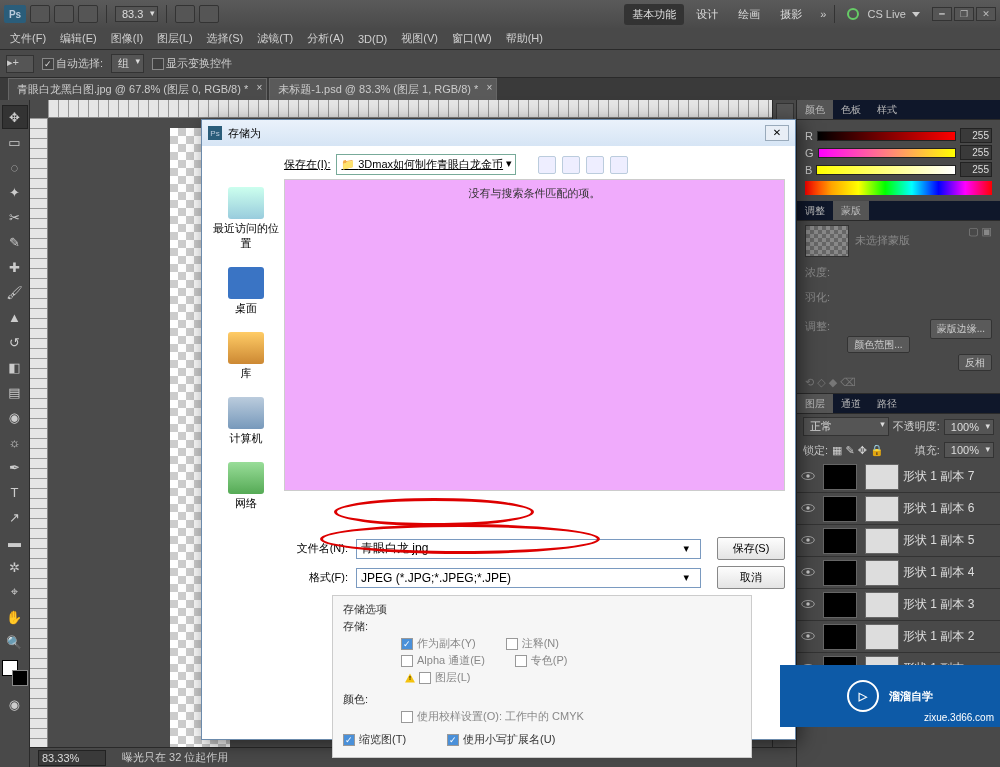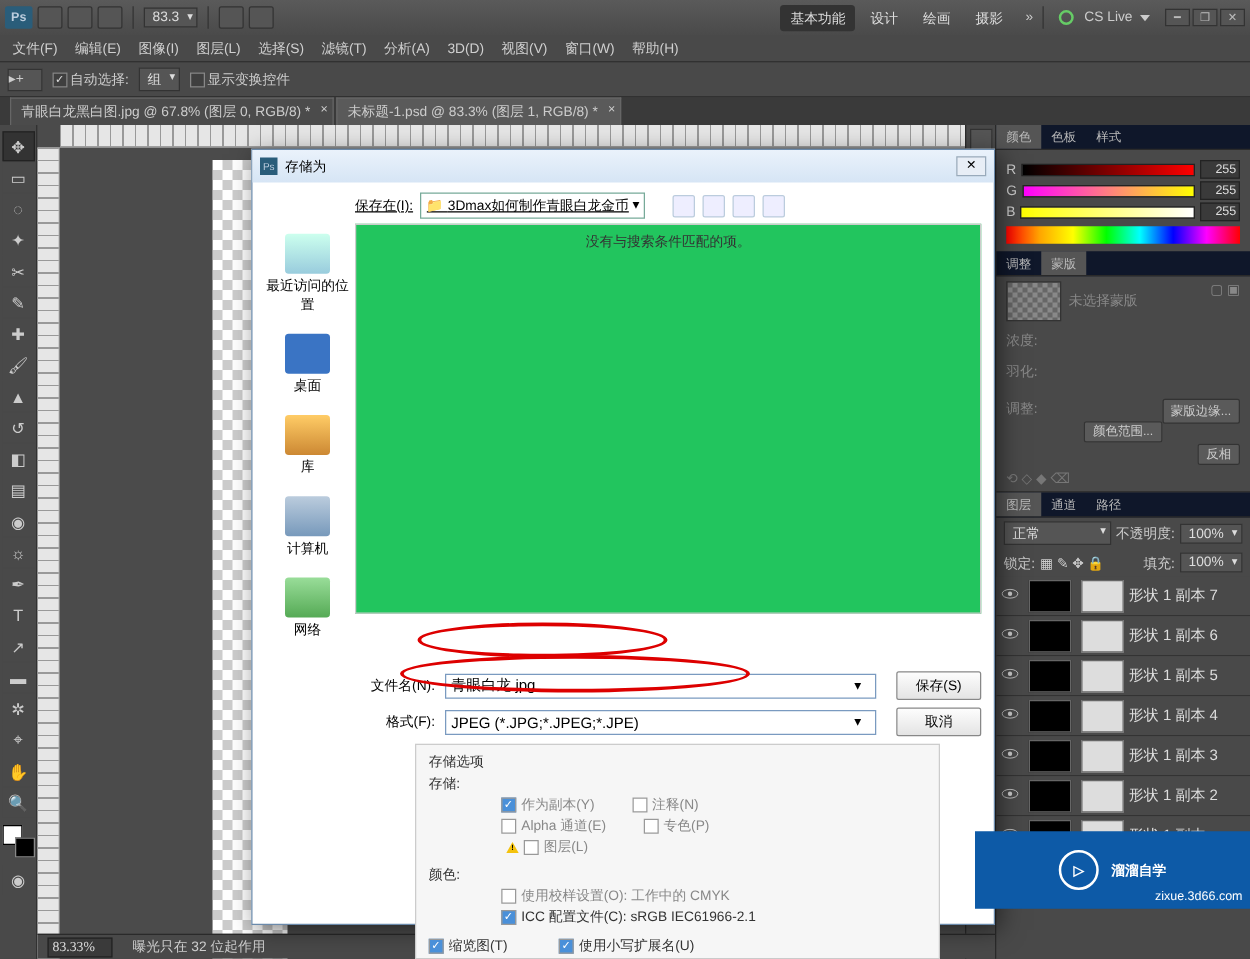--- a/index.html
+++ b/index.html
@@ -50,34 +50,34 @@
   .layer-panel{flex:1;display:flex;flex-direction:column;border-top:1px solid #2a2a2a;}
   .layer-ctrl{display:flex;align-items:center;gap:4px;padding:3px 6px;font-size:10px;}
   .layer-list{flex:1;overflow:hidden;}
   .layer-row{display:flex;align-items:center;height:32px;border-bottom:1px solid #333;background:#494949;}
   .eye{width:22px;text-align:center;}
   .eye svg{width:14px;height:10px;}
   .ly-thumb{width:34px;height:26px;background:#000;border:1px solid #666;margin:0 4px;}
   .ly-thumb.vec{background:#ddd;}
   .ly-name{flex:1;font-size:12px;color:#ddd;}
   .statusbar{position:absolute;left:30px;right:204px;bottom:0;height:20px;background:#494949;border-top:1px solid #2a2a2a;display:flex;align-items:center;padding:0 8px;font-size:10px;gap:16px;}
-  .num-input{width:52px;background:#3a3a3a;border:1px solid #222;color:#ddd;padding:1px 3px;font-family:Liberation Serif, serif;}
+  .num-input{width:68px;background:#3a3a3a;border:1px solid #222;color:#ddd;padding:1px 3px;}
   
   .dialog{position:absolute;left:201px;top:119px;width:595px;height:621px;background:#fff;border:1px solid #6b8aab;box-shadow:4px 4px 18px rgba(0,0,0,.5);color:#000;}
   .dlg-title{height:26px;background:linear-gradient(#eaf2fb,#d6e5f5);display:flex;align-items:center;padding:0 6px;font-size:12px;gap:6px;}
   .dlg-title .spacer{flex:1;}
   .dlg-close{width:24px;height:16px;border:1px solid #9ab;background:#e8eef6;font-size:10px;text-align:center;line-height:14px;}
   .dlg-body{padding:8px 10px;}
   .dlg-row{display:flex;align-items:center;gap:6px;margin-bottom:4px;text-decoration:underline;}
   .path-sel{flex:0 0 180px;border:1px solid #7a9;background:#fff;padding:2px 4px;font-size:11px;}
   .tb-ico{width:18px;height:18px;border:1px solid #bcd;border-radius:2px;background:#eef;}
   .places{float:left;width:68px;text-align:center;}
   .place{margin:8px 0 16px;}
   .place-ico{width:36px;height:32px;margin:0 auto 2px;border-radius:3px;}
-  .file-area{margin-left:72px;height:312px;border:1px solid #ccc;background:#22c55e;text-align:center;padding-top:6px;color:#333;}
+  .file-area{margin-left:72px;height:312px;border:1px solid #ccc;background:#f0abfc;text-align:center;padding-top:6px;color:#333;}
   .form-row{display:flex;align-items:center;margin:6px 0;margin-left:72px;}
   .form-lbl{width:72px;text-align:right;padding-right:8px;}
   .form-input{flex:1;border:1px solid #7a9ac0;padding:2px 4px;font-size:12px;background:#fff;}
   .dlg-btn{width:68px;margin-left:10px;border:1px solid #888;background:linear-gradient(#fdfdfd,#e4e4e4);padding:3px 0;text-align:center;border-radius:2px;}
   .red-ellipse{position:absolute;border:3px solid #d00;border-radius:50%;pointer-events:none;}
   .opts-box{margin:6px 0 0 120px;border:1px solid #ccc;padding:6px 10px 10px;width:420px;background:#f6f6f6;color:#888;}
   .opts-box .sub{display:flex;gap:30px;margin:2px 0 2px 58px;}
   .opts-head{color:#333;margin-bottom:2px;}
   .chk-w{width:12px;height:12px;border:1px solid #999;display:inline-block;margin-right:4px;background:#fff;vertical-align:middle;}
   .chk-w.on{background:#4a90d9;}
@@ -222,21 +222,21 @@
 
     <div class="panel-tabs">
       <span class="ptab">调整</span>
       <span class="ptab on">蒙版</span>
     </div>
     <div class="mini-sec">
       <div><span class="mask-thumb"></span><span>未选择蒙版</span><span style="float:right">▢ ▣</span></div>
       <div style="margin-top:8px"><span>浓度:</span></div>
       <div style="margin-top:10px"><span>羽化:</span></div>
       <div style="margin-top:14px"><span>调整:</span>
-        <span class="gray-btn" style="float:right;margin-left:0">蒙版边缘...</span></div>
+        <span class="gray-btn" style="float:right;margin-left:20px">蒙版边缘...</span></div>
       <div style="text-align:right;margin-top:4px"><span class="gray-btn">颜色范围...</span></div>
       <div style="text-align:right;margin-top:4px"><span class="gray-btn">反相</span></div>
       <div style="margin-top:6px;color:#777">⟲ ◇ ◆ ⌫</div>
     </div>
 
     <div class="layer-panel">
       <div class="panel-tabs">
         <span class="ptab on">图层</span>
         <span class="ptab">通道</span>
         <span class="ptab">路径</span>
@@ -395,21 +395,20 @@
       <div class="sub">
           <span><span class="chk-w"></span><span>Alpha 通道(E)</span></span>
           <span><span class="chk-w"></span><span>专色(P)</span></span>
         </div>
       <div class="sub">
           <span><span class="warn-ico" style="transform:scale(.55);display:inline-block;vertical-align:middle"></span><span class="chk-w"></span><span>图层(L)</span></span>
         </div>
       <div style="margin-top:6px"><span style="display:inline-block;width:50px;color:#333">颜色:</span></div>
       <div class="sub" style="flex-direction:column;gap:2px;margin-left:58px">
         <span><span class="chk-w"></span><span>使用校样设置(O): 工作中的 CMYK</span></span>
-        <span style="color:#333"><span class="chk-w on"></span><span>ICC 配置文件(C): sRGB IEC61966-2.1</span></span>
       </div>
       <div style="margin-top:8px;color:#333">
         <span><span class="chk-w on"></span><span>缩览图(T)</span></span>
         <span style="margin-left:38px"><span class="chk-w on"></span><span>使用小写扩展名(U)</span></span>
       </div>
     </div>
 
   </div>
 
   <div class="red-ellipse" style="left:132px;top:378px;width:200px;height:28px"></div>

